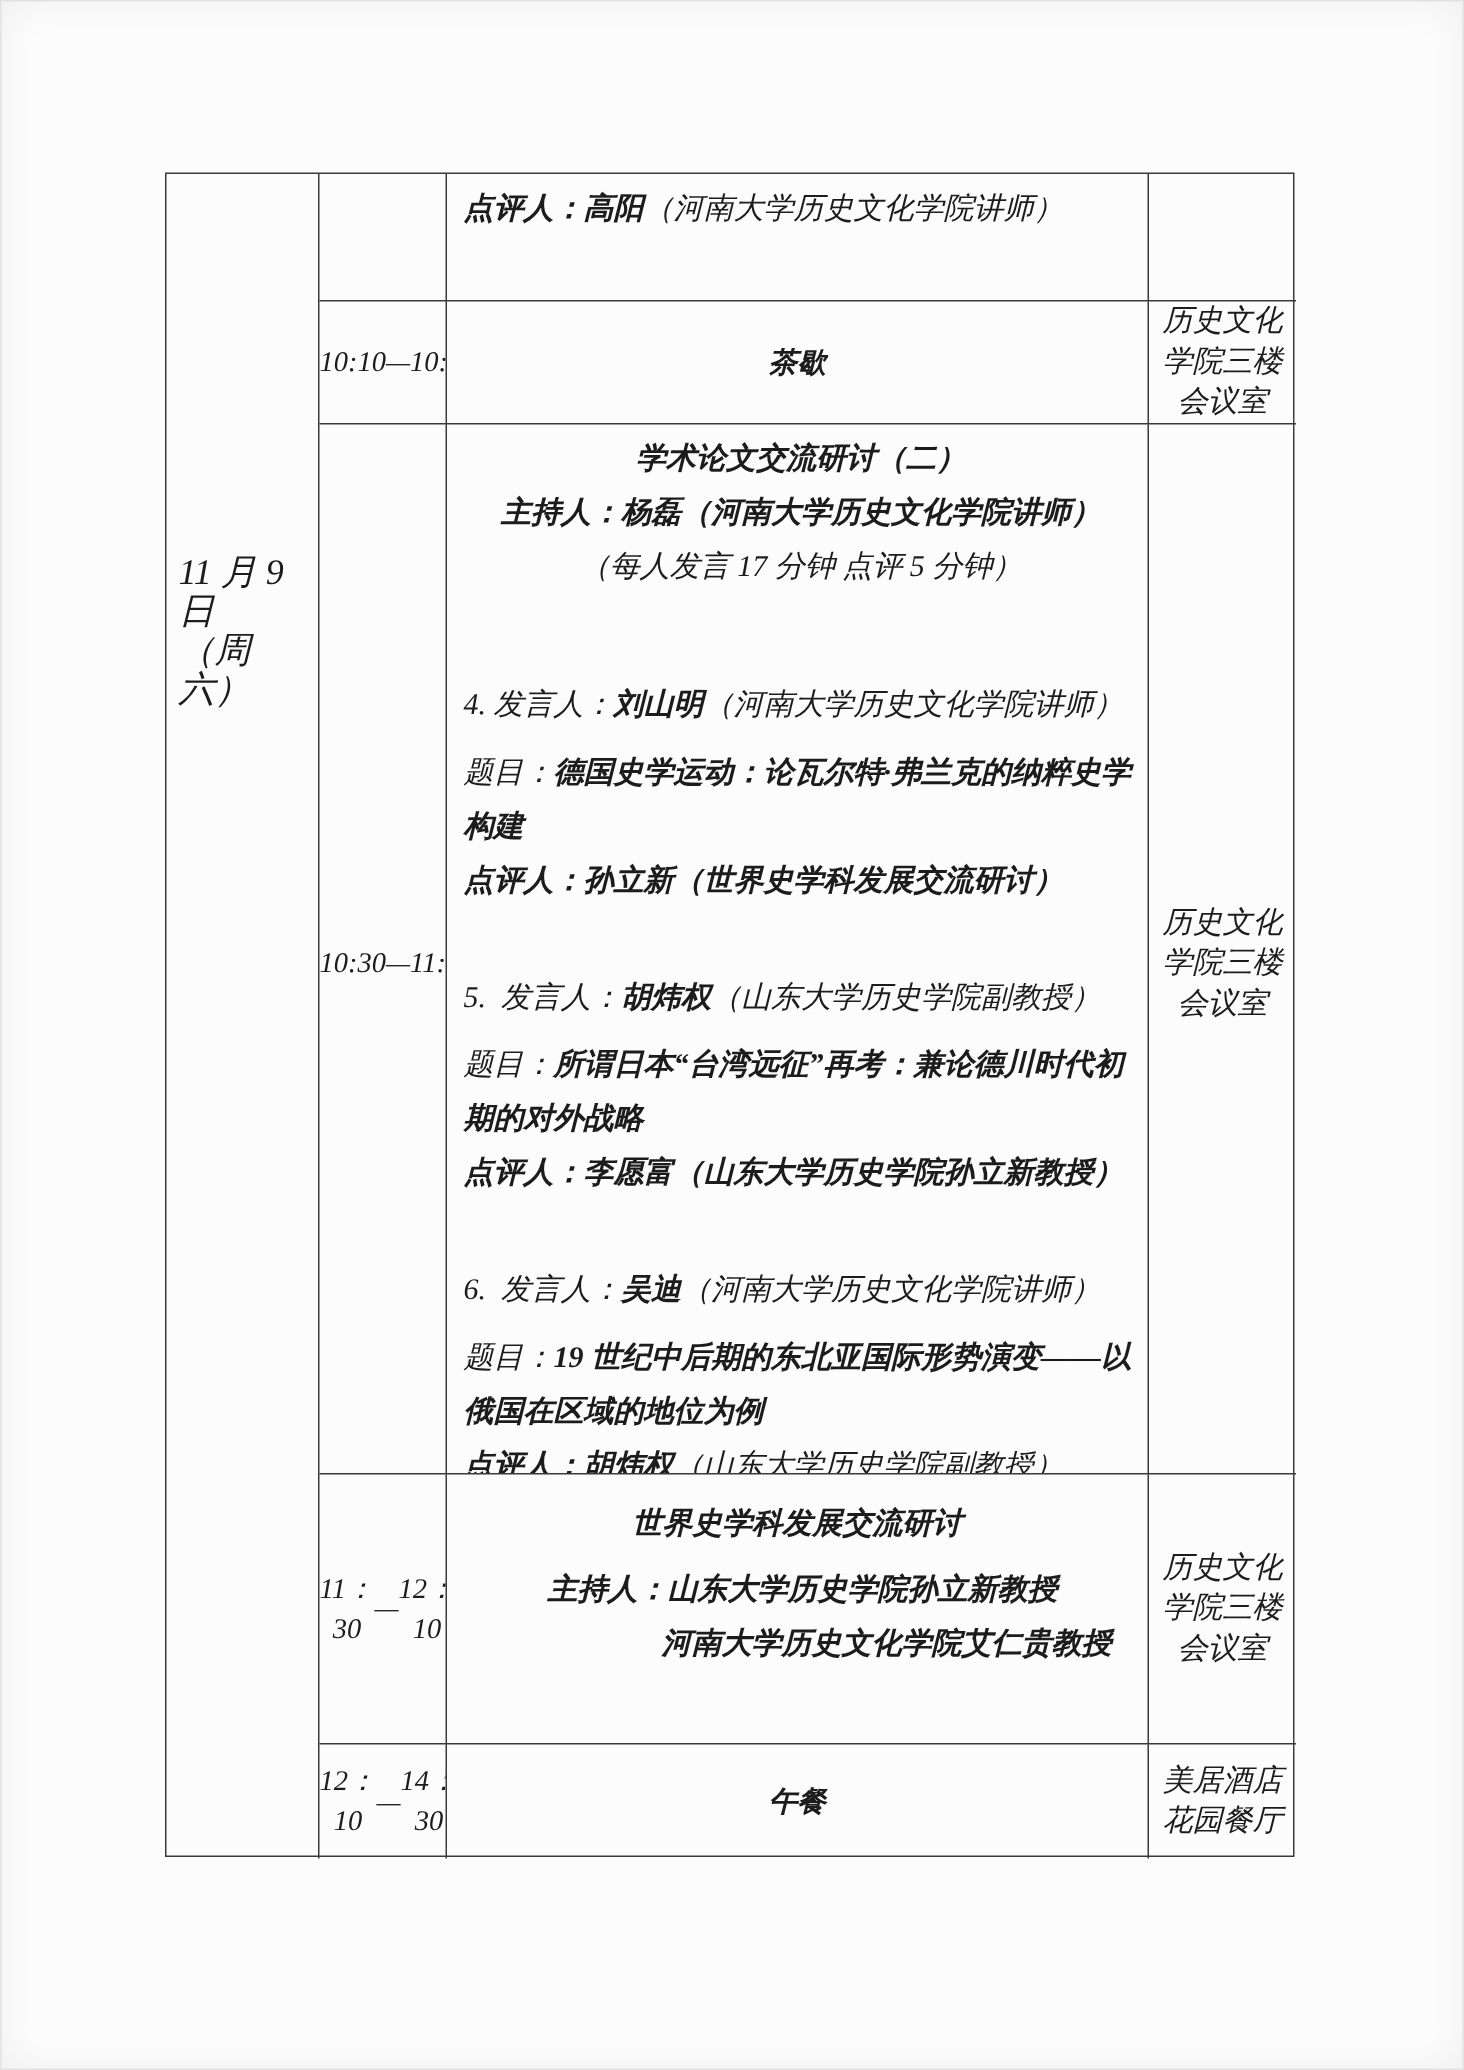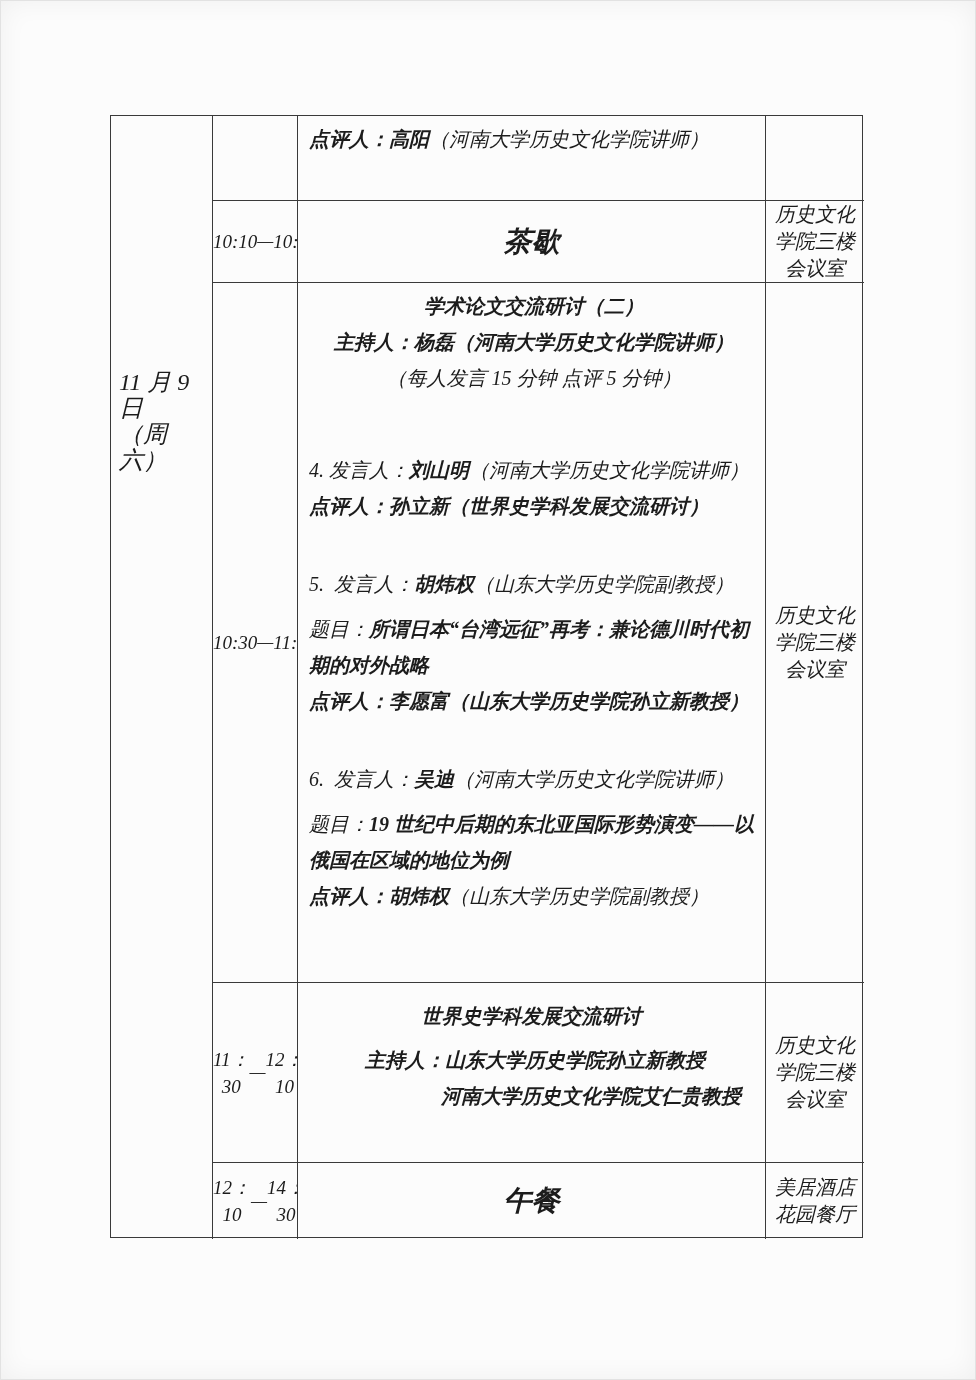--- a/index.html
+++ b/index.html
@@ -52,21 +52,21 @@
   .loc-cell{
     display:flex;align-items:center;justify-content:center;
     font-size:20px;line-height:27px;text-align:center;
   }
   .loc-cell .loc-text{width:84px;}
   
   .content-cell{font-size:20px;}
   .c-row1{padding:8px 8px 0 11px;line-height:30px;}
   .center-cell{
     display:flex;align-items:center;justify-content:center;
-    font-weight:700;font-size:28px;
+    font-weight:700;font-size:19px;
   }
   .c-session{padding:5px 6px 0 11px;line-height:36px;}
   .line{white-space:pre-wrap;margin:0;}
   .t-center{text-align:center;}
   .bold{font-weight:700;}
   b{font-weight:700;}
   .item-gap{margin-top:42px;}
   .item-gap-lg{margin-top:56px;}
   .topic-gap{margin-top:9px;}
   .c-discussion{padding-top:15px;line-height:36px;}
@@ -104,23 +104,24 @@
     </div>
 
     <div class="cell time-cell pad-down" style="grid-column:2;grid-row:3;">
       <div>10:30</div>
       <div class="dash">—</div>
       <div>11:30</div>
     </div>
     <div class="cell content-cell c-session" style="grid-column:3;grid-row:3;">
       <p class="line t-center bold">学术论文交流研讨（二）</p>
       <p class="line t-center bold">主持人：杨磊（河南大学历史文化学院讲师）</p>
-      <p class="line t-center">（每人发言 15 分钟 点评 5 分钟）</p>
+      <p class="line t-center">（每人发言 17 分钟 点评 5 分钟）</p>
 
       <p class="line item-gap-lg"><span>4. 发言人：</span><b>刘山明</b><span>（河南大学历史文化学院讲师）</span></p>
+      <p class="line topic-gap"><span>题目：</span><b>德国史学运动：论瓦尔特·弗兰克的纳粹史学构建</b></p>
       <p class="line"><b>点评人：孙立新（世界史学科发展交流研讨）</b><span></span></p>
 
       <p class="line item-gap"><span>5.  发言人：</span><b>胡炜权</b><span>（山东大学历史学院副教授）</span></p>
       <p class="line topic-gap"><span>题目：</span><b>所谓日本“台湾远征”再考：兼论德川时代初期的对外战略</b></p>
       <p class="line"><b>点评人：李愿富（山东大学历史学院孙立新教授）</b><span></span></p>
 
       <p class="line item-gap"><span>6.  发言人：</span><b>吴迪</b><span>（河南大学历史文化学院讲师）</span></p>
       <p class="line topic-gap"><span>题目：</span><b>19 世纪中后期的东北亚国际形势演变——以俄国在区域的地位为例</b></p>
       <p class="line"><b>点评人：胡炜权</b><span>（山东大学历史学院副教授）</span></p>
     </div>

